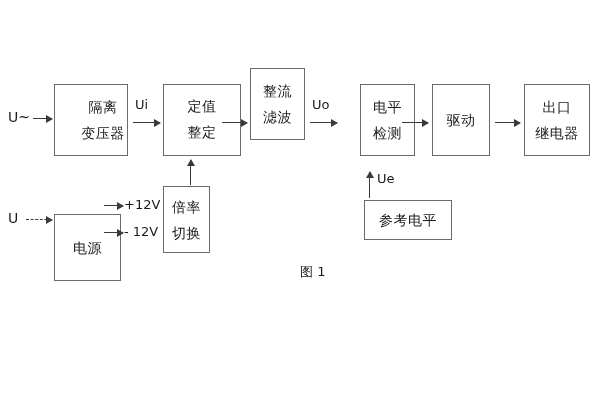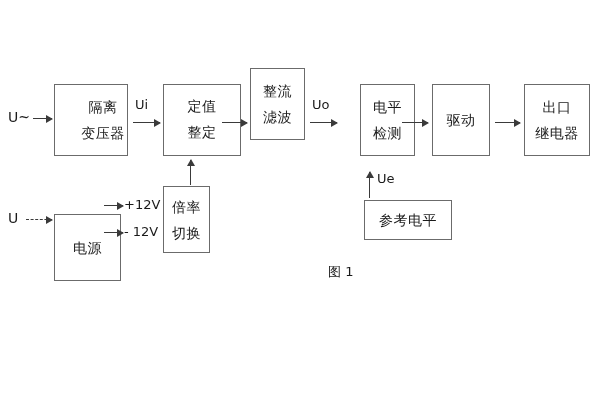--- a/index.html
+++ b/index.html
@@ -83,21 +83,20 @@
     height: 0;
     border-left: 4px solid transparent;
     border-right: 4px solid transparent;
     border-bottom: 7px solid #3a3a3a;
   }
   .caption {
     position: absolute;
     font-size: 13px;
     color: #1a1a1a;
     white-space: nowrap;
-    margin-left: 28px;
   }
 </style>
 </head>
 <body>
 
 <div id="diagram">
 
   <div class="lbl big" style="left:8px; top:110px;">U~</div>
 
   <div class="arrow-h" style="left:33px; top:118px; width:19px;"></div>

